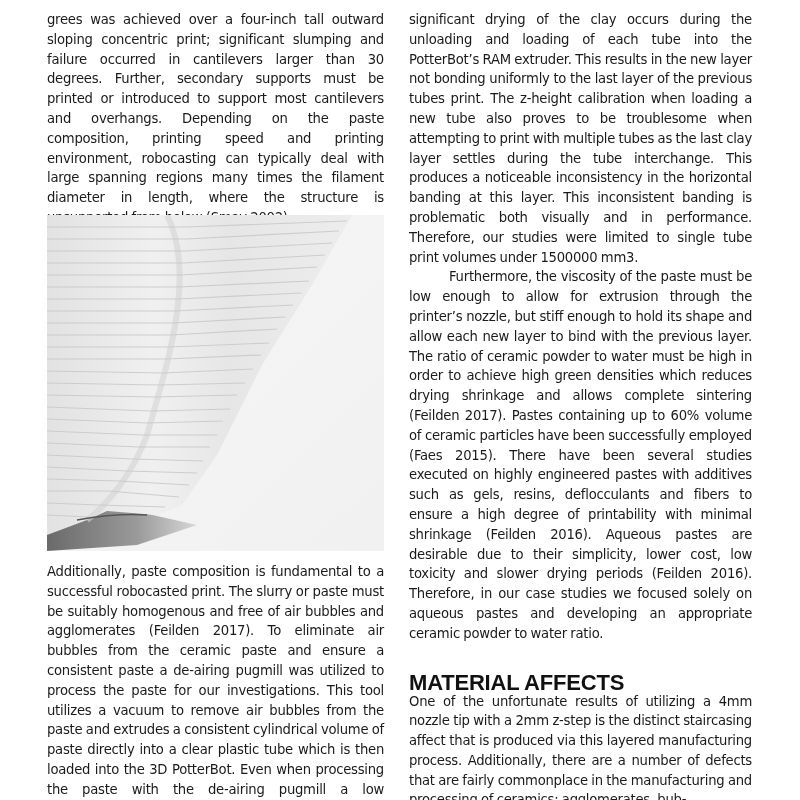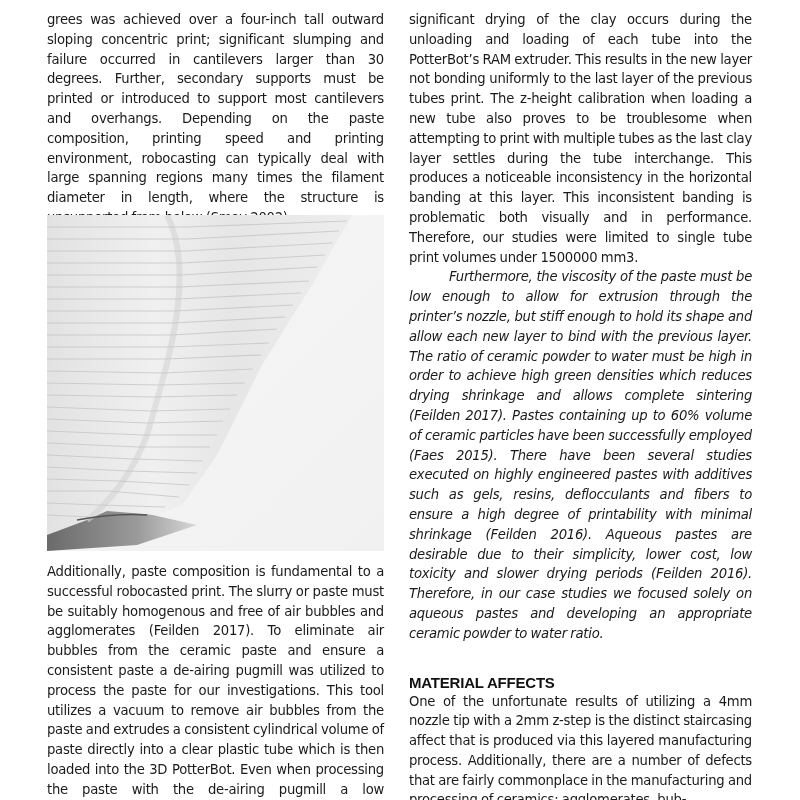--- a/index.html
+++ b/index.html
@@ -1,22 +1,22 @@
 <!DOCTYPE html>
 <html><head>
   <meta charset="utf-8">
   <style>
     html, body { margin: 0; padding: 0; background: #ffffff; }
     body { width: 800px; height: 800px; position: relative; overflow: hidden; font-family: "DejaVu Sans", sans-serif; color: #1a1a1a; }
     .col { position: absolute; top: 10px; }
     .col-left { left: 47px; width: 337px; }
     .col-right { left: 409px; width: 343px; }
     .para { font-size: 13.2px; line-height: 19.8px; text-align: justify; margin: 0; letter-spacing: -0.25px; word-spacing: -0.5px; hyphens: manual; }
-    .indent { text-indent: 40px; font-style: italic; }
-    .heading { font-family: "Liberation Sans", sans-serif; font-weight: bold; font-size: 15px; margin: 29px 0 0 0; line-height: 19px; letter-spacing: -0.2px; color: #111; }
+    .indent { text-indent: 40px; }
+    .heading { font-family: "Liberation Sans", sans-serif; font-weight: bold; font-size: 22px; margin: 29px 0 0 0; line-height: 19px; letter-spacing: -0.2px; color: #111; }
     .figure { position: absolute; left: 47px; top: 215px; width: 337px; height: 336px; overflow: hidden; background: #f4f4f4; }
     .figure svg { display: block; }
     .p-left-2 { position: absolute; left: 47px; top: 562px; width: 337px; }
   </style>
 </head>
 <body>
 
 <div class="col col-left">
   <p class="para">grees was achieved over a four-inch tall outward sloping concentric print; significant slumping and failure occurred in cantilevers larger than 30 degrees. Further, secondary supports must be printed or introduced to support most cantilevers and overhangs. Depending on the paste composition, printing speed and printing environment, robocasting can typically deal with large spanning regions many times the filament diameter in length, where the structure is unsupported from below (Smay 2002).</p>
 </div>

